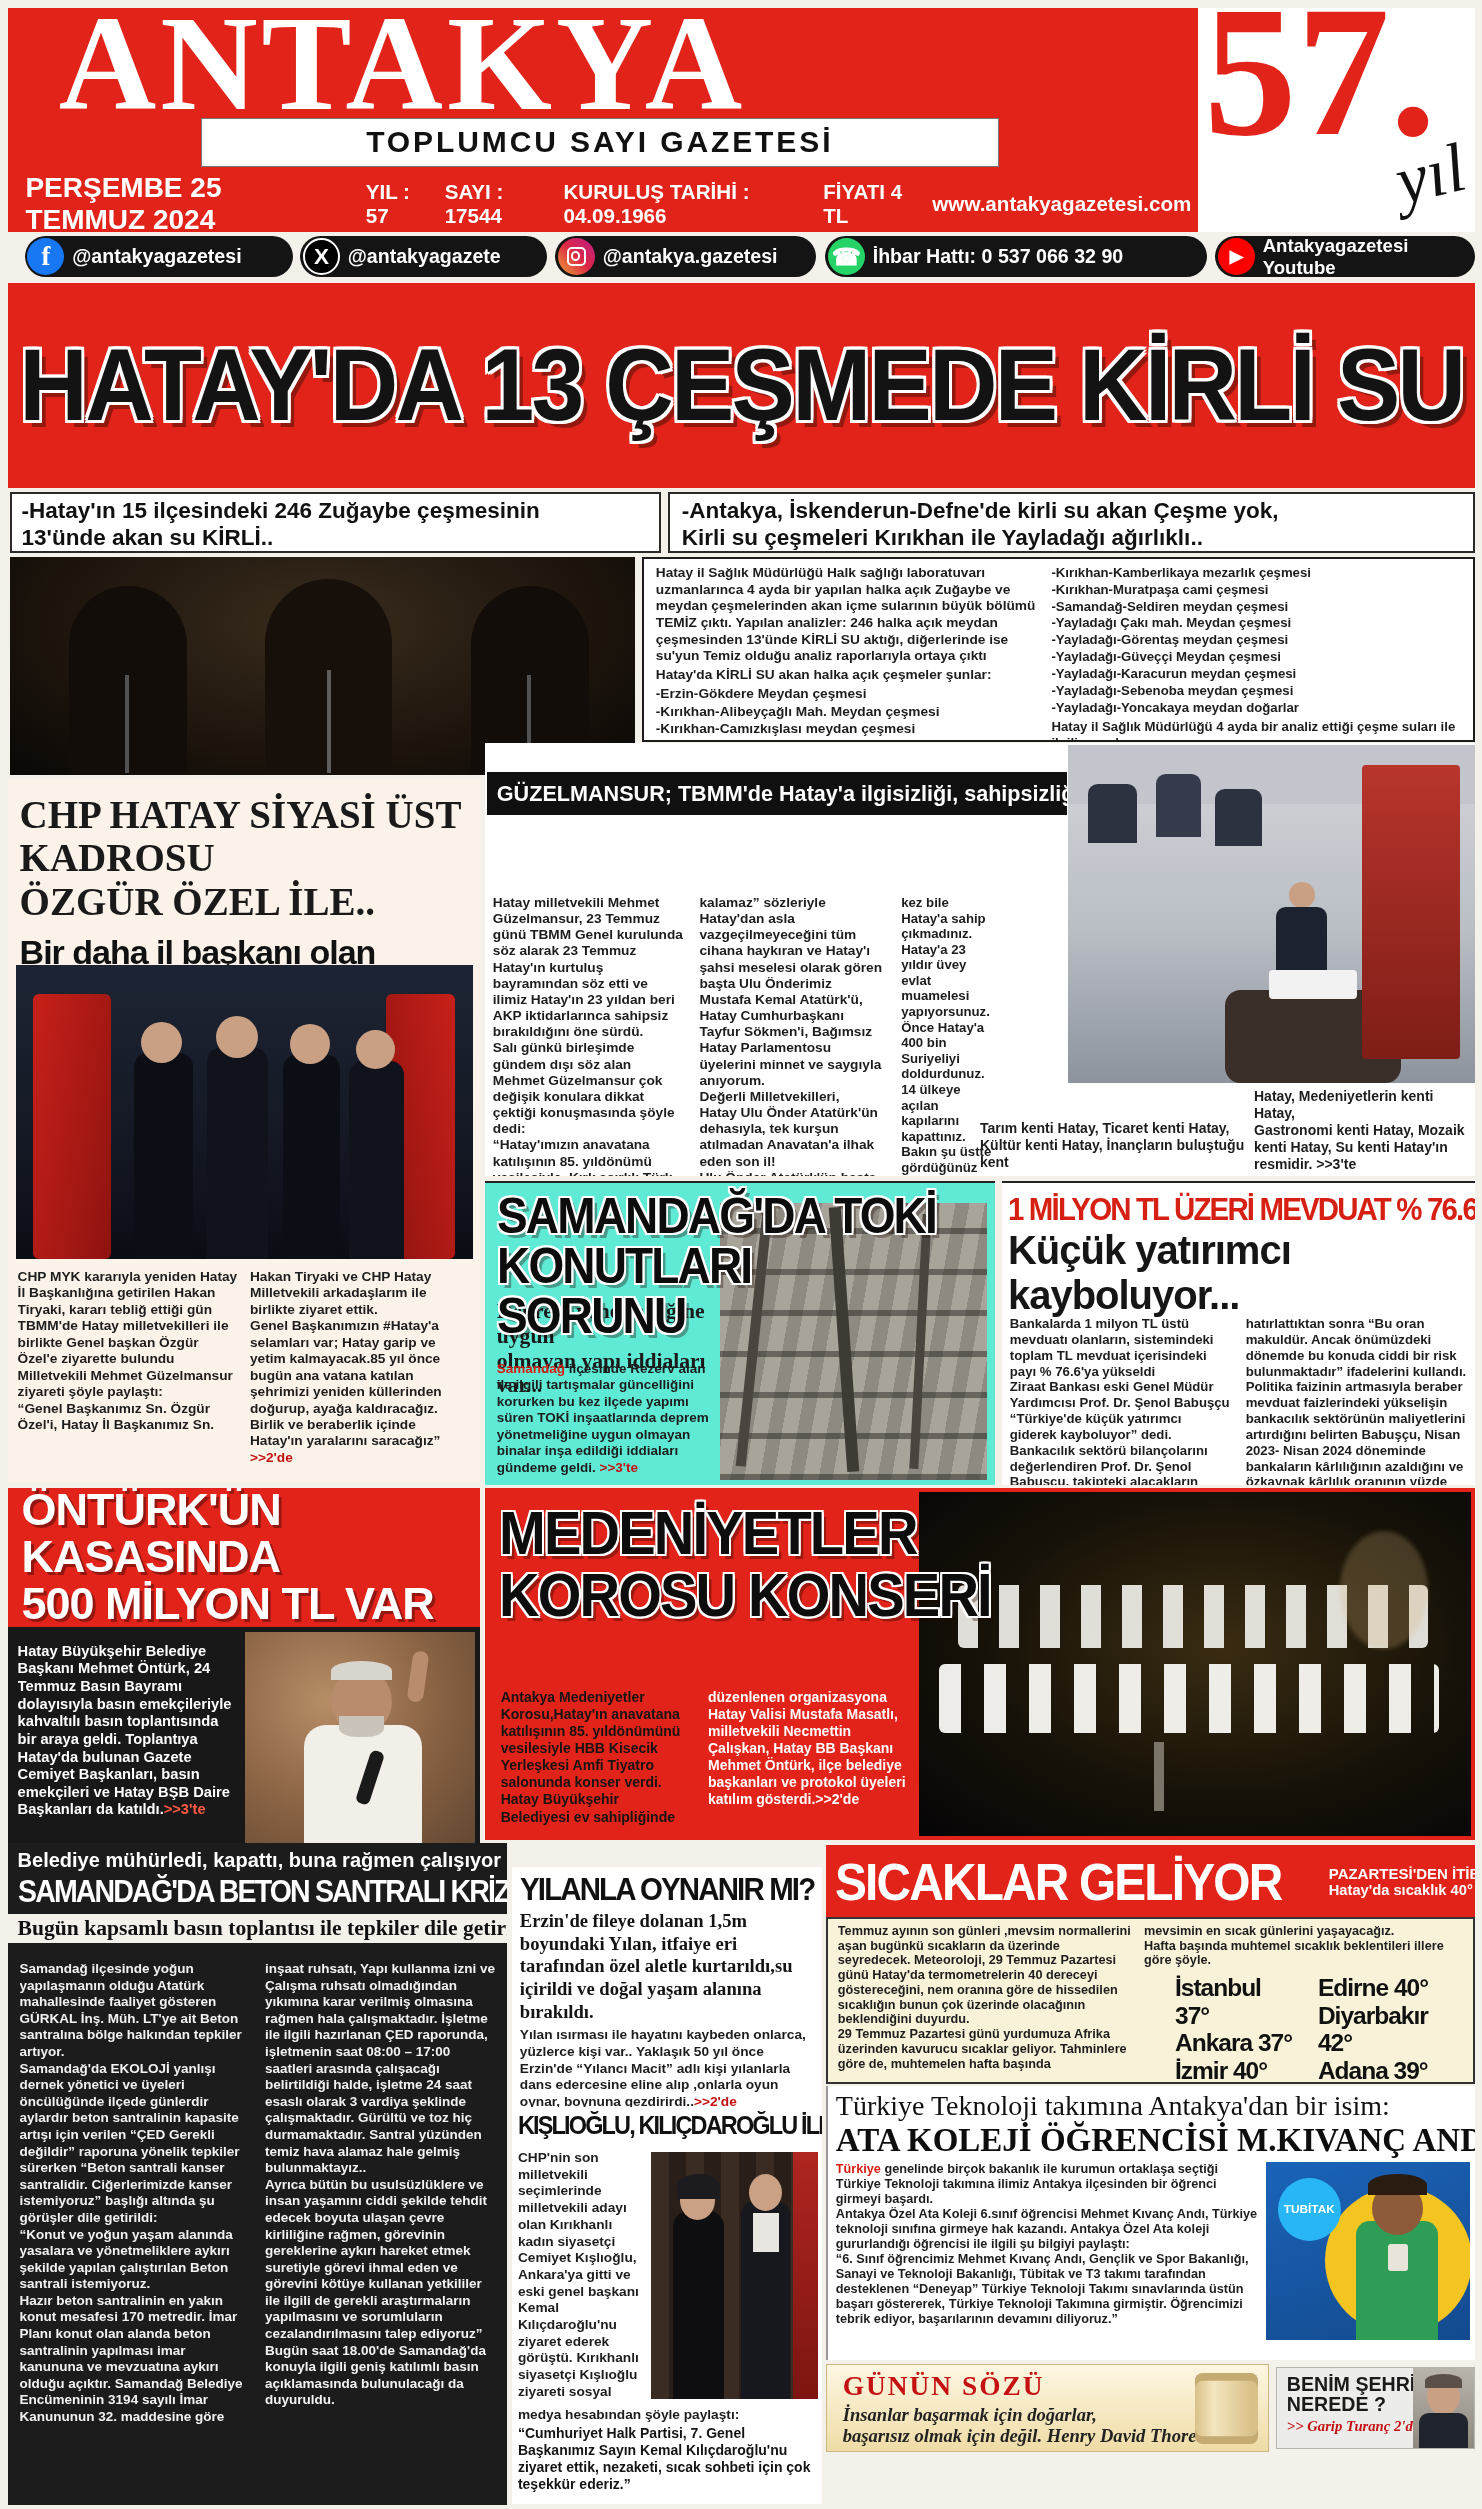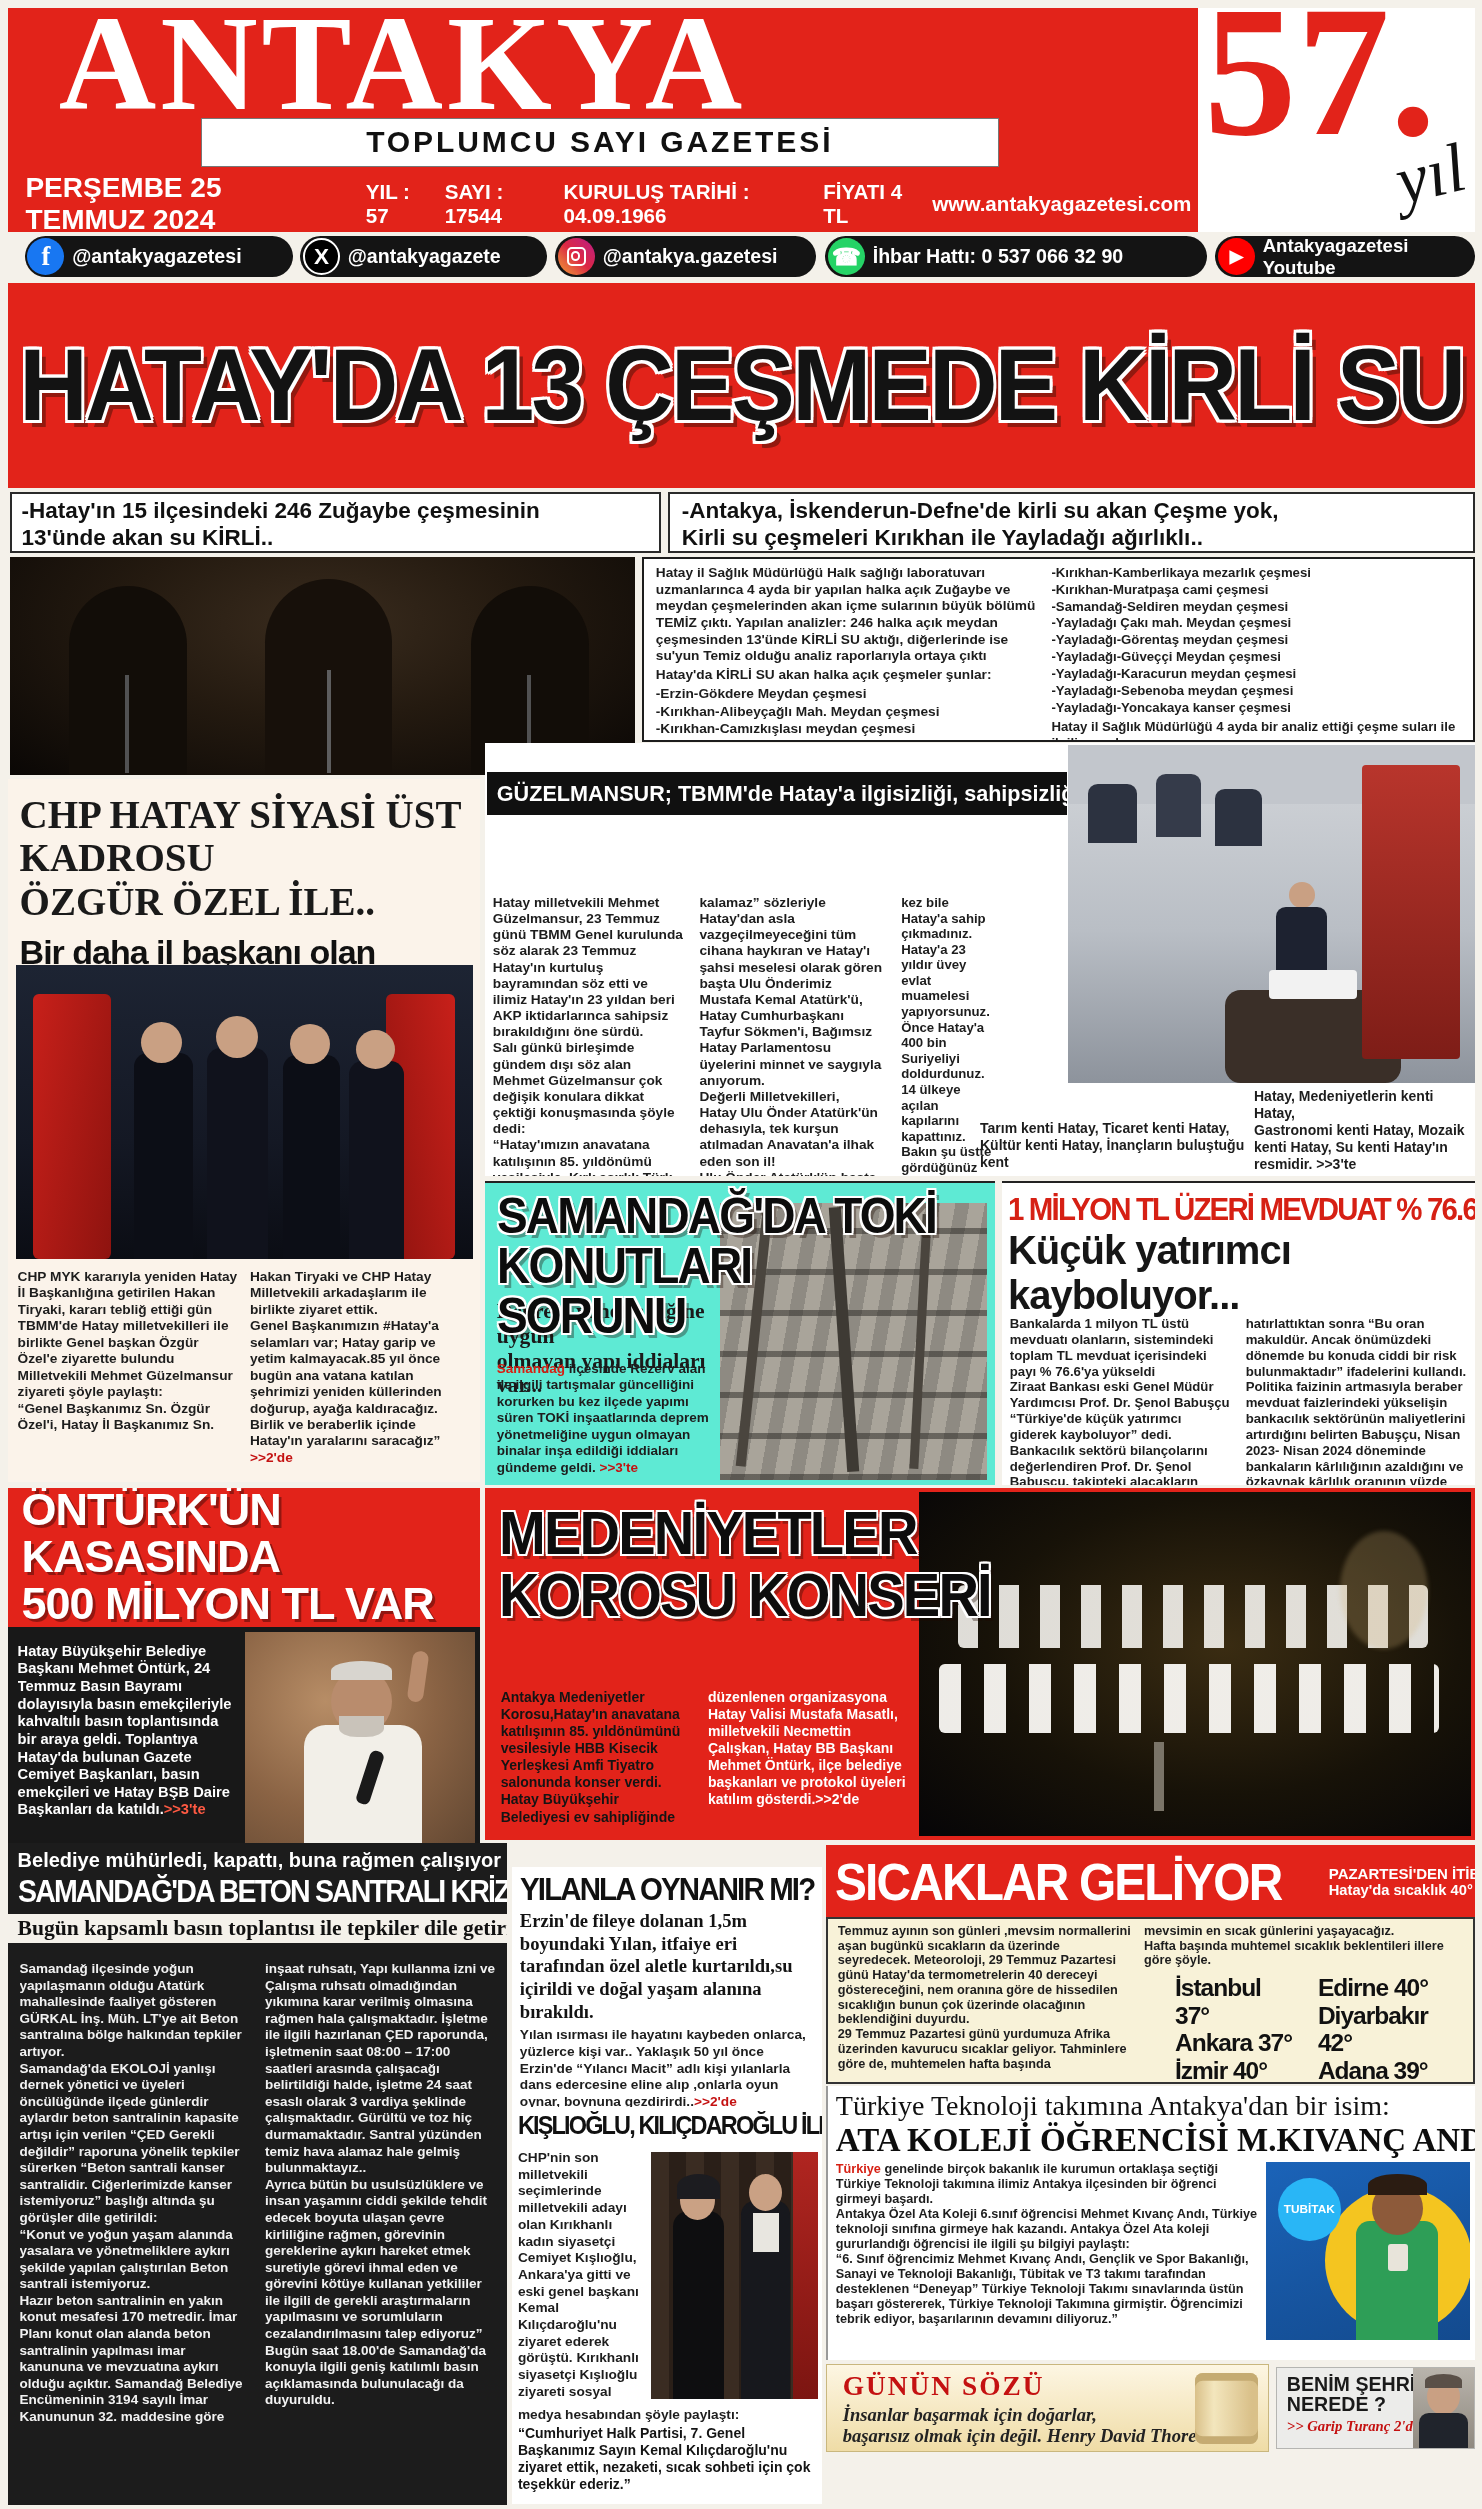--- a/index.html
+++ b/index.html
@@ -111,21 +111,21 @@
     <div style="width:52%;padding:5.9px 9.8px 3.9px 7.8px;font-size:13.2px;line-height:1.2;" class="body-txt">
       <div class="list-sm" style="font-weight:700;">
           <div>-Kırıkhan-Kamberlikaya mezarlık çeşmesi</div>
           <div>-Kırıkhan-Muratpaşa cami çeşmesi</div>
           <div>-Samandağ-Seldiren meydan çeşmesi</div>
           <div>-Yayladağı Çakı mah. Meydan çeşmesi</div>
           <div>-Yayladağı-Görentaş  meydan çeşmesi</div>
           <div>-Yayladağı-Güveççi Meydan çeşmesi</div>
           <div>-Yayladağı-Karacurun meydan çeşmesi</div>
           <div>-Yayladağı-Sebenoba meydan çeşmesi</div>
-          <div>-Yayladağı-Yoncakaya kanser çeşmesi</div>
+          <div>-Yayladağı-Yoncakaya meydan doğarlar</div>
         </div>
       <div style="margin-top:3.9px;" data-bind="lead.outro">Hatay il Sağlık Müdürlüğü 4 ayda bir analiz ettiği çeşme suları ile ilgili raporları
 Hatay Büyükşehir Belediyesi HATSU'ya gönderiyor.</div>
     </div>
   </div>
 
   <div class="ab clip" style="left:7.8px;top:779px;width:472px;height:703px;background:#fbf3ea;">
     <div class="serif" style="padding:13.7px 11.8px 0 11.8px;font-size:39px;font-weight:bold;color:#1a1a1a;line-height:1.12;white-space:pre-line;" data-bind="chp.headline">CHP HATAY SİYASİ ÜST KADROSU
 ÖZGÜR ÖZEL İLE..</div>
     <div style="padding:9.8px 11.8px 0 11.8px;font-size:34px;font-weight:bold;color:#111;line-height:1.08;letter-spacing:-1px;white-space:pre-line;" data-bind="chp.deck">Bir daha il başkanı olan TİRYAKİ :

